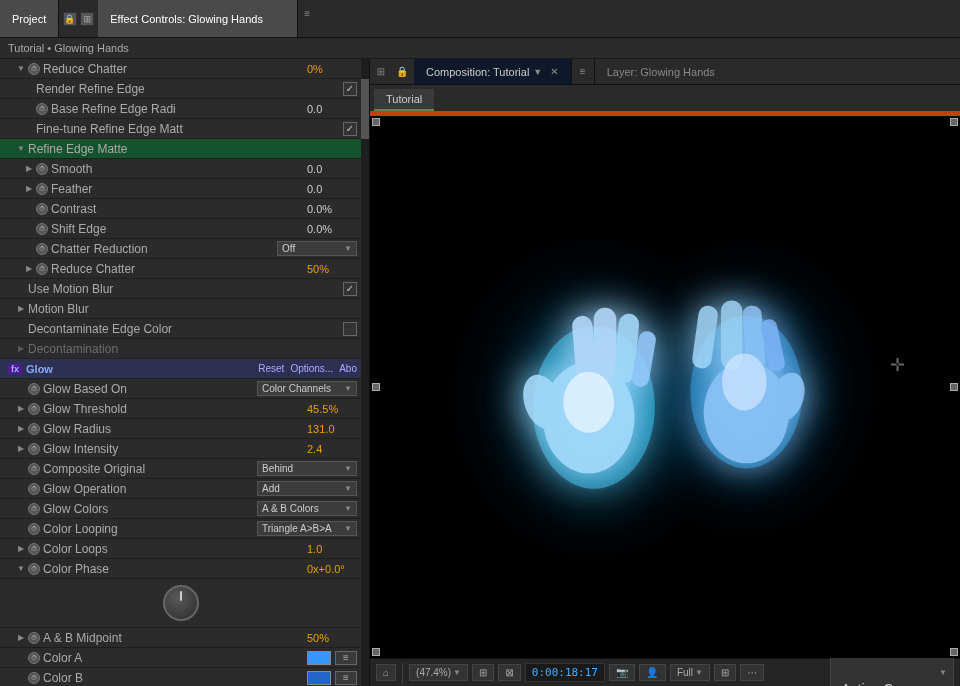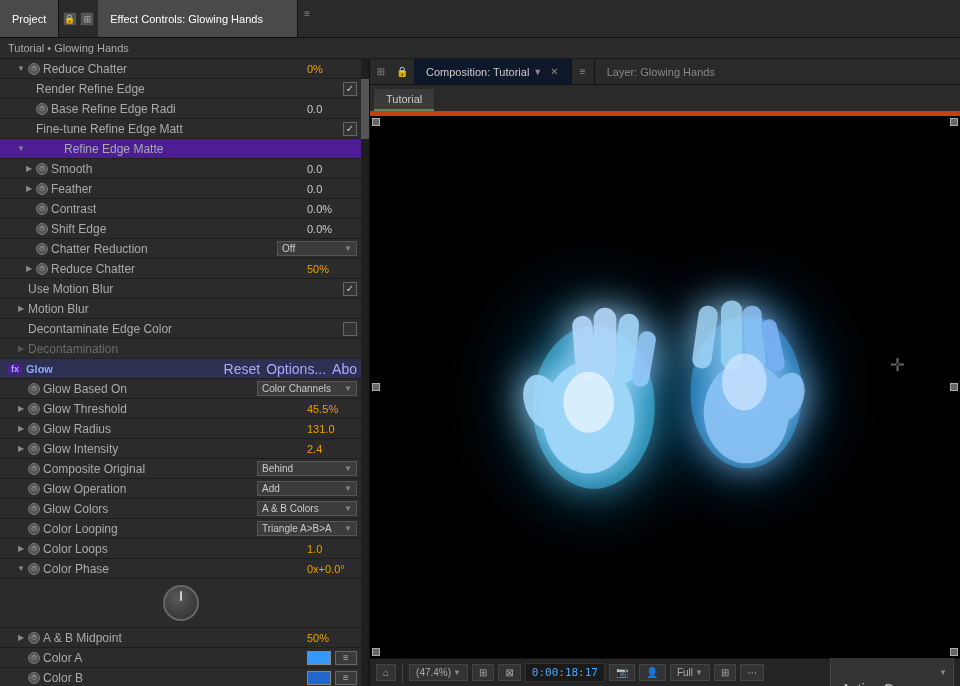--- a/index.html
+++ b/index.html
@@ -99,23 +99,22 @@
     .effect-list::-webkit-scrollbar-thumb { background: #444; }
 
     .prop-row {
       display: flex;
       align-items: center;
       height: 20px;
       padding: 0 4px 0 8px;
       border-bottom: 1px solid #1e1e1e;
     }
     .prop-row.section-header {
-      background: #4c1d95;
+      background: #14532d;
       color: #bbb;
-      gap: 36px;
     }
     .prop-row.glow-header {
       background: #2d2d2d;
     }
     .prop-indent { padding-left: 16px; }
     .prop-indent2 { padding-left: 24px; }
 
     .prop-name {
       flex: 1;
       color: #aaa;
@@ -222,21 +221,21 @@
       padding: 0 3px;
       margin-right: 4px;
       border-radius: 2px;
       font-weight: bold;
     }
     .glow-label {
       color: #88aaff;
       font-size: 11px;
       font-weight: bold;
     }
-    .reset-link { color: #aaaaff; font-size: 14px; cursor: pointer; text-decoration: none; }
+    .reset-link { color: #aaaaff; font-size: 10px; cursor: pointer; text-decoration: none; }
 
     
     .dial-row {
       display: flex;
       justify-content: center;
       padding: 6px 0;
       background: #2b2b2b;
       border-bottom: 1px solid #1e1e1e;
     }
     .dial {

